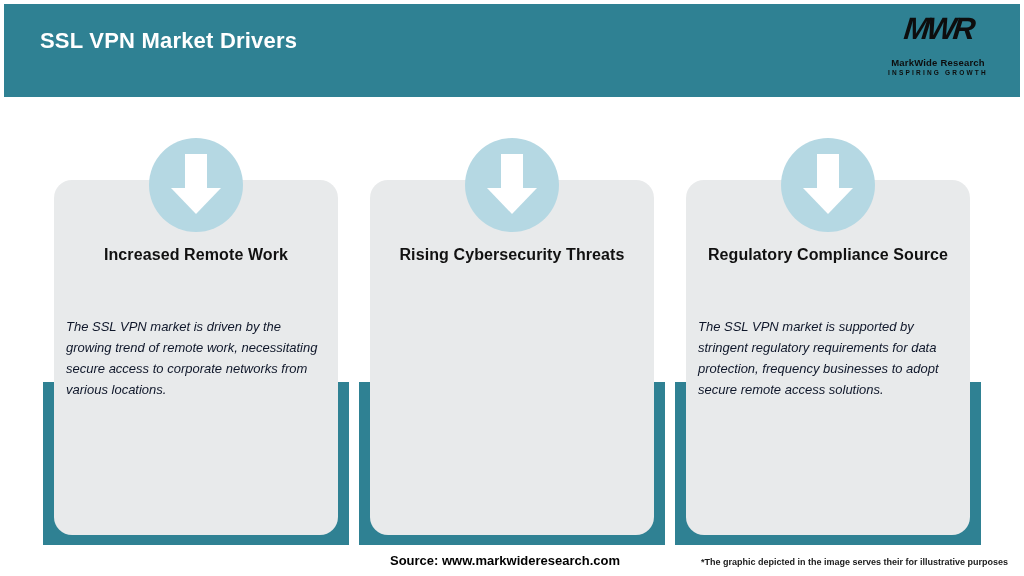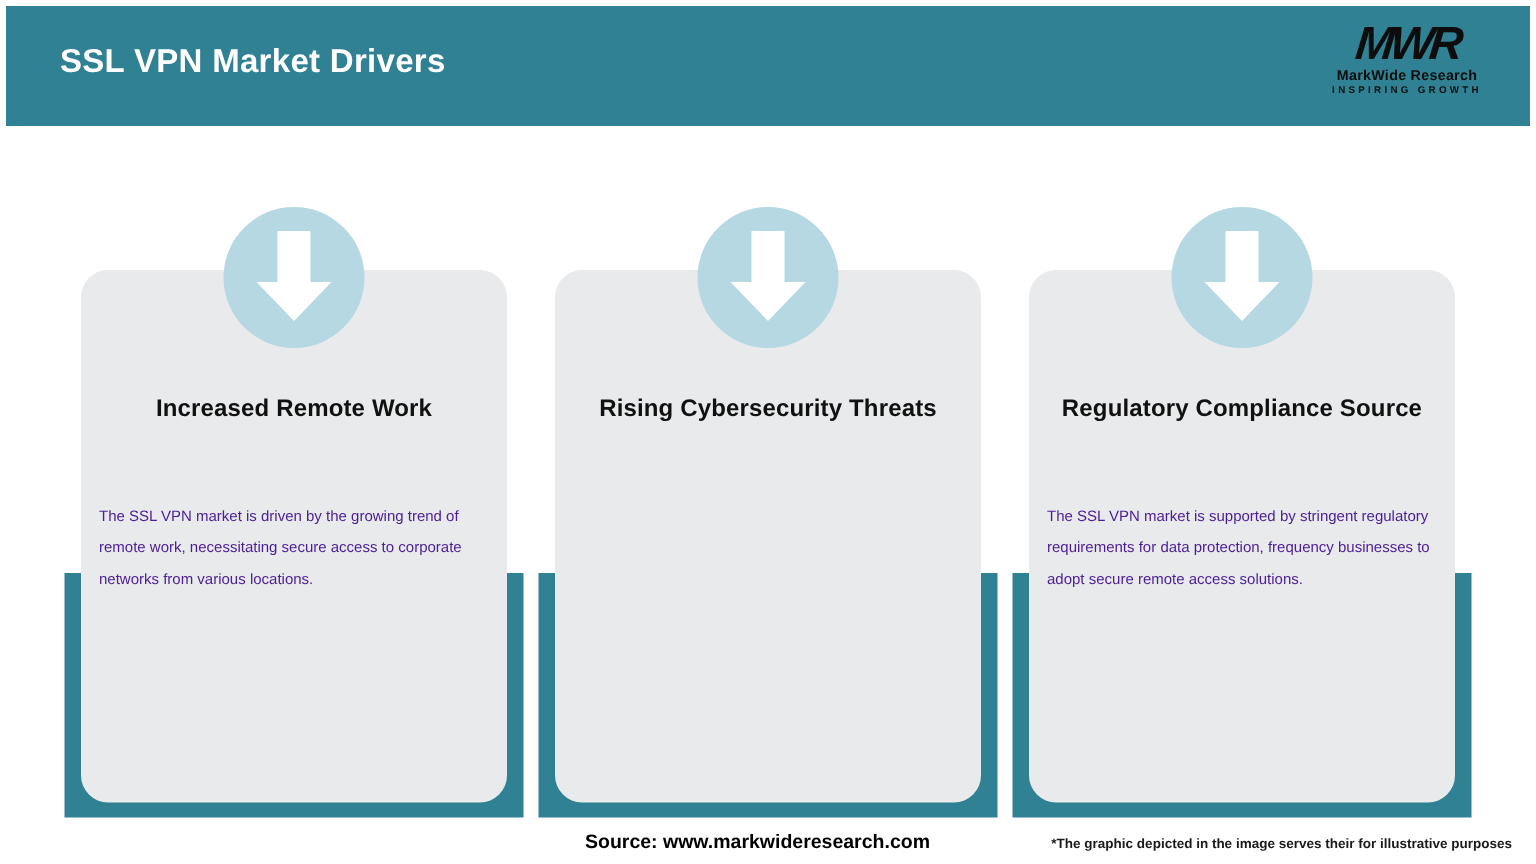--- a/index.html
+++ b/index.html
@@ -5,63 +5,64 @@
   * { margin: 0; padding: 0; box-sizing: border-box; }
   html, body { background: #ffffff; }
   body {
     font-family: "Liberation Sans", "DejaVu Sans", sans-serif;
     width: 1024px; height: 576px; position: relative; overflow: hidden;
   }
   .canvas { position: absolute; inset: 0; background: #ffffff; }
 
   
   .header {
-    position: absolute; left: 4px; top: 4px; width: 1016px; height: 80px;
+    position: absolute; left: 4px; top: 4px; width: 1016px; height: 93px;
     background: var(--teal, #2F8193);
     padding-left: 48px;
   }
   .page-title {
     position: absolute; left: 36px; top: 24px;
     color: #ffffff; font-size: 22px; font-weight: bold; letter-spacing: 0.2px;
   }
   .logo {
     position: absolute; right: 22px; top: 9px; width: 120px;
     text-align: center; color: #0d0d0d;
   }
   .logo-monogram {
     display: inline-block; font-size: 31px; font-weight: 800; font-style: italic;
     letter-spacing: -3px; line-height: 1.0; transform: skewX(-6deg);
   }
-  .logo-name { font-size: 9.5px; font-weight: 700; margin-top: 1px; letter-spacing: 0.2px; }
+  .logo-name { font-size: 9.5px; font-weight: 700; margin-top: 13px; letter-spacing: 0.2px; }
   .logo-tagline { font-size: 6.5px; font-weight: 700; letter-spacing: 2.2px; margin-top: 1px; }
 
   
   .col { position: absolute; top: 138px; width: 306px; height: 407px; }
   .col1 { left: 43px; } .col2 { left: 359px; } .col3 { left: 675px; }
   .backdrop {
     position: absolute; left: 0; top: 244px; width: 306px; height: 163px;
     background: var(--teal, #2F8193); z-index: 0;
   }
   .card {
     position: absolute; left: 11px; top: 42px; width: 284px; height: 355px;
     background: var(--card-bg, #E8EAEB); border-radius: 18px; z-index: 1;
     padding: 0 12px;
   }
   .circle {
     position: absolute; left: 106px; top: 0; width: 94px; height: 94px;
     border-radius: 50%; background: var(--circle-blue, #B5D8E3); z-index: 2;
     display: flex; align-items: center; justify-content: center;
   }
   .card h2 {
-    margin-top: 84px; text-align: center;
+    margin-top: 66px; text-align: center;
     font-size: 16px; font-weight: bold; color: #111111; letter-spacing: 0.1px;
   }
   .card p {
-    margin-top: 52px; font-size: 10px; line-height: 21px; color: #4c1d95;
+    margin-top: 52px; font-size: 13px; line-height: 21px; color: #0f172a;
     text-align: left;
+    font-style: italic;
   }
 
   
   .source {
     position: absolute; left: 0; top: 553px; width: 1010px; text-align: center;
     font-size: 13px; font-weight: bold; color: #000000;
   }
   .disclaimer {
     position: absolute; right: 16px; top: 557px;
     font-size: 9px; font-weight: 600; color: #1a1a1a;

